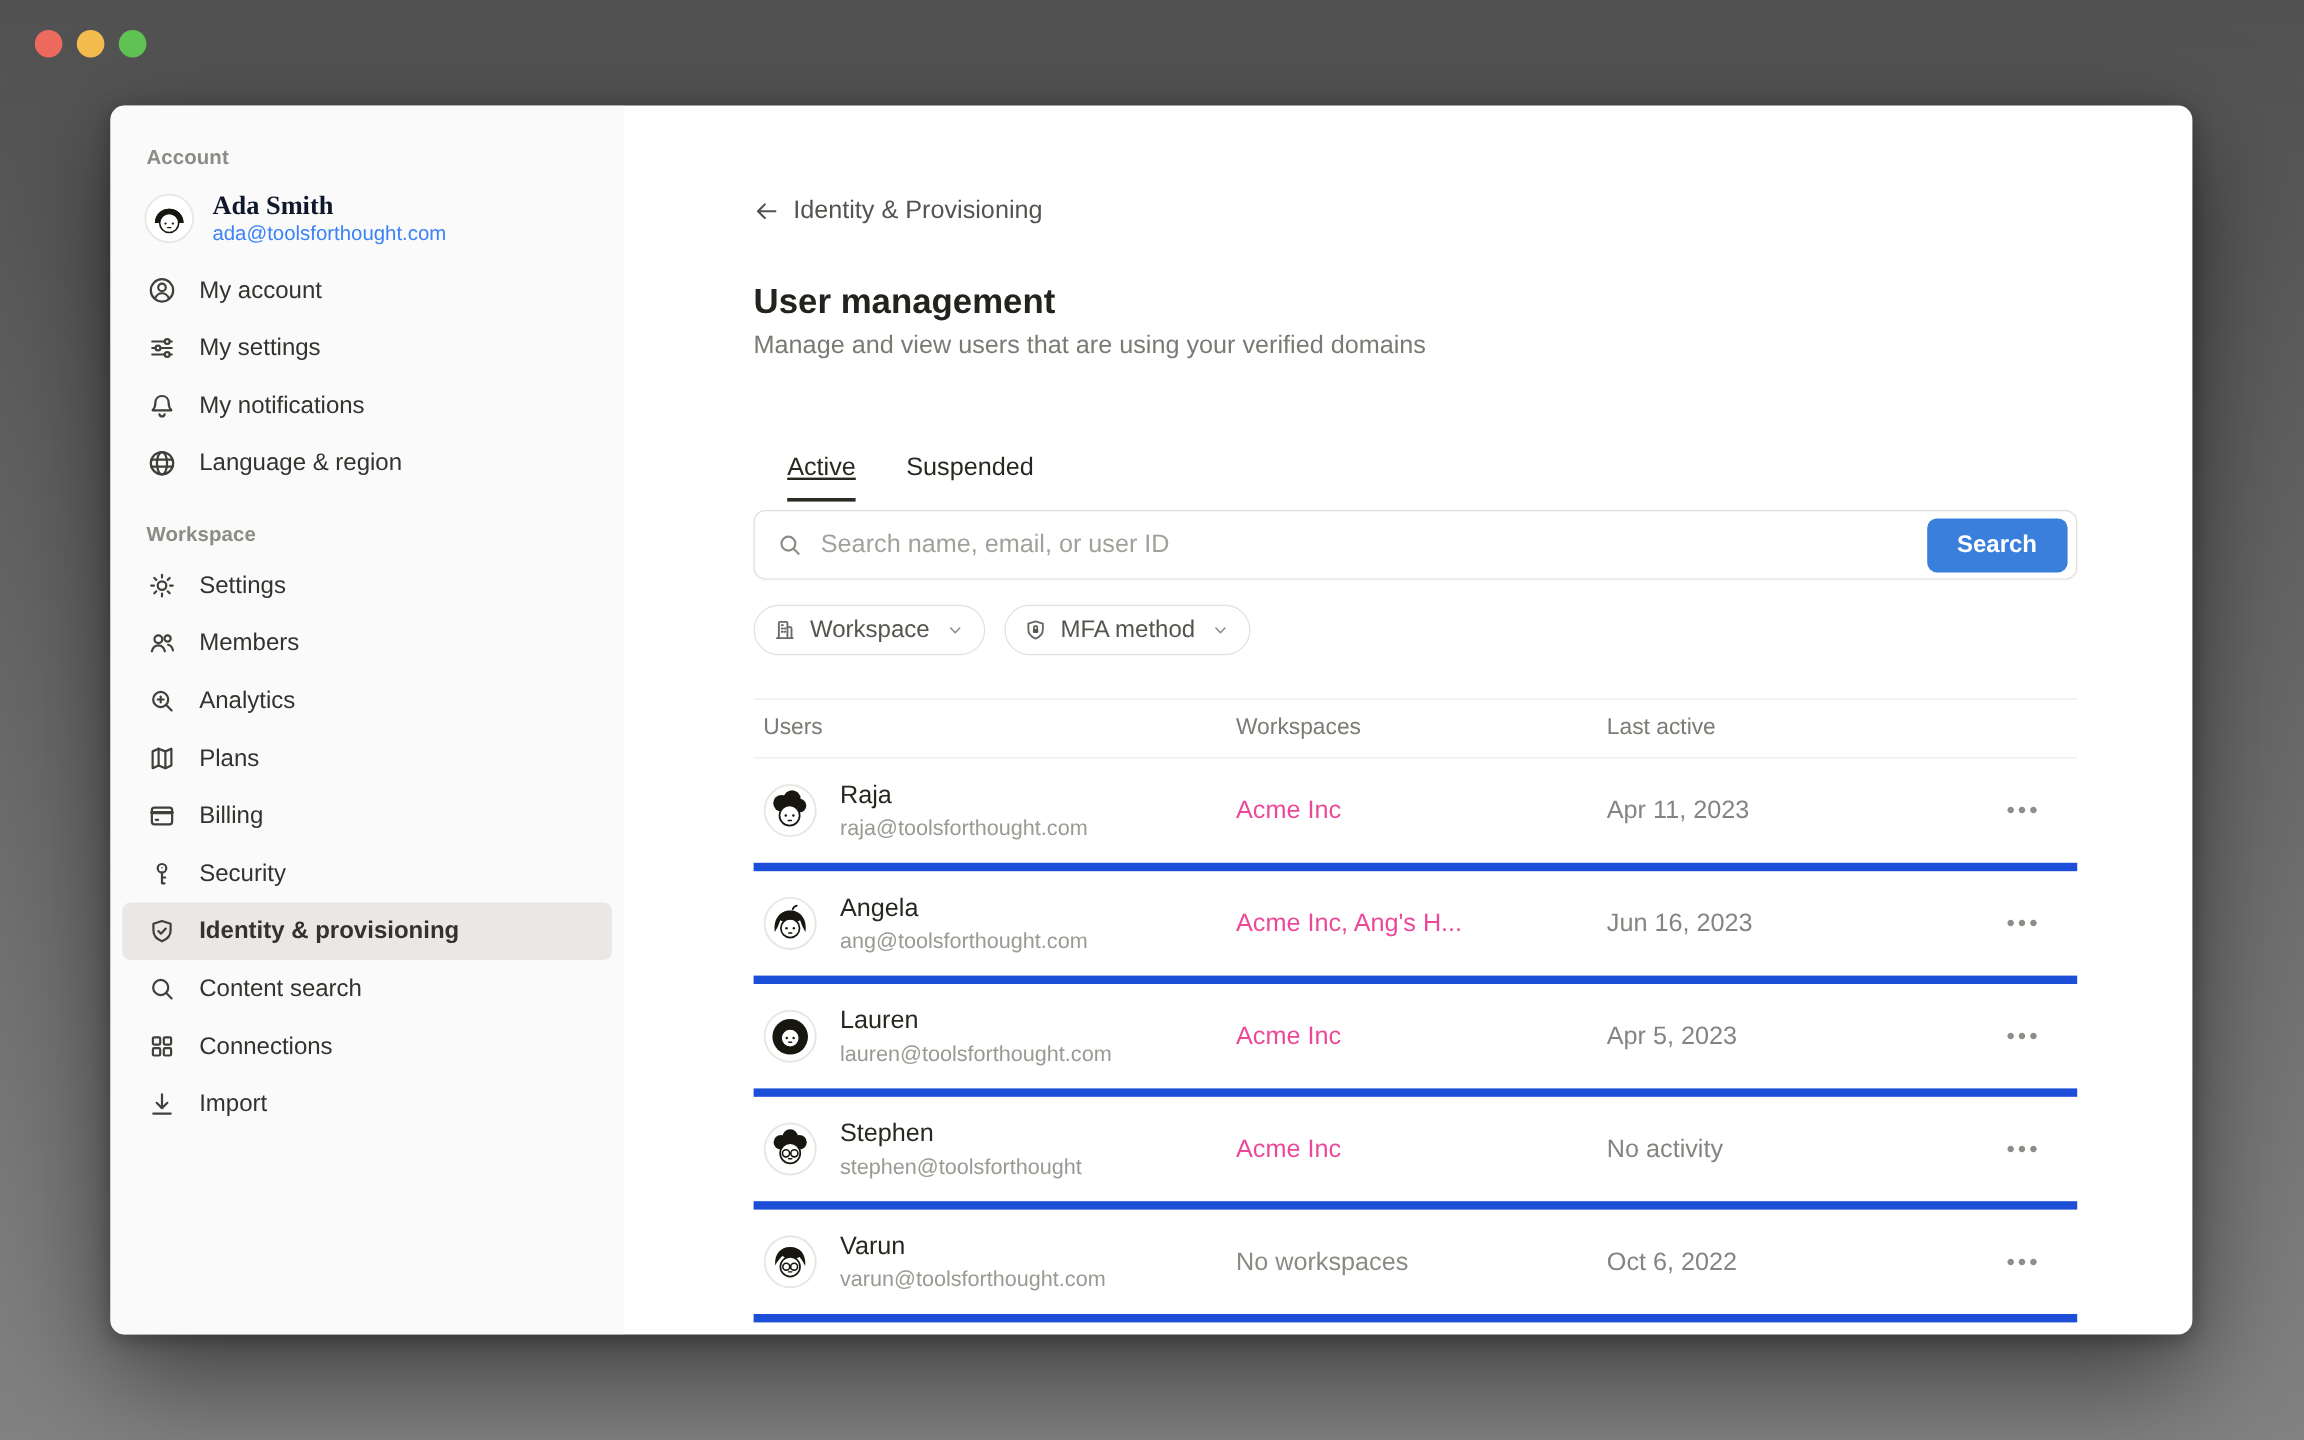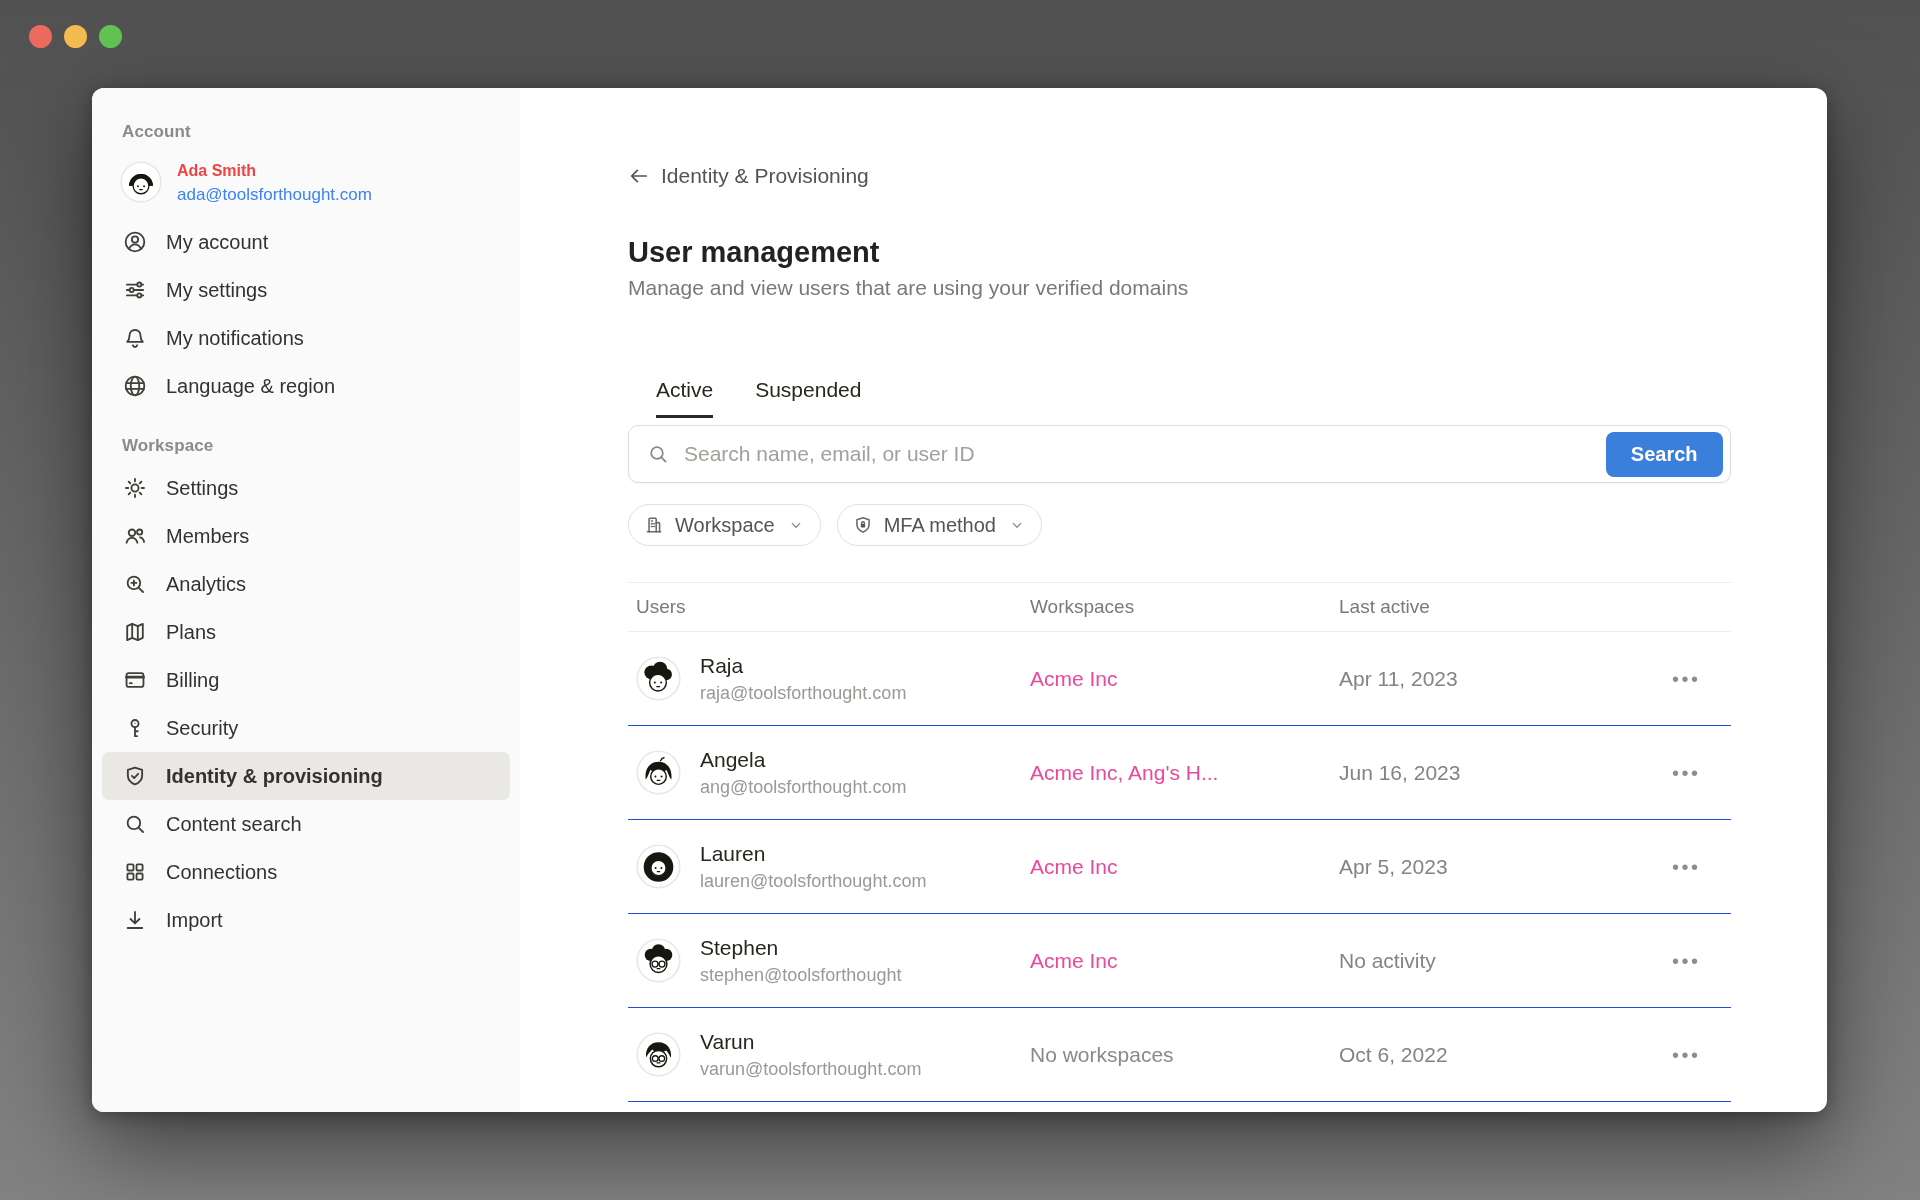--- a/index.html
+++ b/index.html
@@ -22,42 +22,42 @@
     position: absolute; left: 92px; top: 88px; width: 1735px; height: 1024px;
     background: #ffffff; border-radius: 12px; overflow: hidden; display: flex;
     box-shadow: 0 34px 90px rgba(0,0,0,.5), 0 4px 18px rgba(0,0,0,.3);
   }
 
   
   .sidebar { width: 428px; flex-shrink: 0; background: #fafafa; padding-top: 34px; }
   .section-label { padding-left: 30px; font-size: 17px; font-weight: 700; color: #8c8b86; letter-spacing: .1px; }
   .account-user { display: flex; align-items: center; gap: 15px; padding: 14px 20px 12px 28px; }
   .account-user .avatar-wrap { width: 42px; height: 42px; flex-shrink: 0; }
-  .acct-name { font-size: 16px; font-weight: 700; color: #ef4444; line-height: 26px; }
+  .acct-name { font-size: 22px; font-weight: 700; color: #0f172a; line-height: 26px; font-family: Liberation Serif, serif; }
   .acct-email { font-size: 17px; color: #3b82f6; line-height: 22px; }
   .nav-item {
     display: flex; align-items: center; gap: 18px; margin: 0 10px; padding: 11px 0 11px 20px;
     border-radius: 7px; font-size: 20px; color: #33322e; cursor: pointer; line-height: 26px;
   }
   .nav-item.selected { background: #e9e8e5; font-weight: 700; }
   .nav-icon { width: 26px; height: 26px; display: inline-flex; flex-shrink: 0; }
   .nav-icon svg, .chip-icon svg, .chev svg, .back-ic svg, .s-ic svg { width: 100%; height: 100%; display: block; }
   .ws-label { margin-top: 26px; margin-bottom: 8px; }
   .acct-label { margin-bottom: 2px; }
 
   
   .main { flex: 1; padding: 0 108px; }
   .back-link { margin-top: 76px; display: flex; align-items: center; gap: 11px; font-size: 21px; color: #55534f; cursor: pointer; }
   .back-ic { width: 22px; height: 22px; display: inline-flex; }
   .page-title { margin: 46px 0 0; font-size: 29px; font-weight: 700; color: #23221e; line-height: 36px; }
   .subtitle { margin-top: 4px; font-size: 21px; color: #7b7974; line-height: 28px; }
 
   .tabs { margin-top: 76px; display: flex; gap: 42px; padding-left: 28px; }
   .tab { font-size: 21px; color: #28271f; padding-bottom: 13px; border-bottom: 3px solid transparent; cursor: pointer; }
-  .tab.active { border-bottom-color: #2b2a24; }
+  .tab.active { border-bottom-color: #2b2a24; text-decoration: underline; }
 
   .search-row {
     margin-top: 7px; height: 58px; display: flex; align-items: center;
     border: 1px solid #deddda; border-radius: 10px; padding: 0 7px 0 17px; background: #fff;
     box-shadow: 0 1px 2px rgba(0,0,0,.03);
   }
   .s-ic { width: 24px; height: 24px; display: inline-flex; margin-right: 12px; }
   .search-input { flex: 1; border: none; outline: none; font-size: 21px; color: #33322e; font-family: inherit; background: transparent; }
   .search-input::placeholder { color: #a2a09b; }
   .search-btn {
@@ -75,21 +75,21 @@
   .chev { width: 18px; height: 18px; display: inline-flex; margin-left: 2px; }
 
   .table { margin-top: 36px; }
   .thead {
     display: grid; grid-template-columns: 394px 309px 333px 1fr; align-items: center;
     padding: 13px 8px; border-top: 1px solid #ececea; border-bottom: 1px solid #ececea;
     font-size: 19px; color: #7c7a75;
   }
   .trow {
     display: grid; grid-template-columns: 394px 309px 333px 1fr; align-items: center;
-    height: 94px; padding: 0 8px; border-bottom: 1px solid #1d4ed8;
+    height: 94px; padding: 0 8px; border-bottom: 7px solid #1d4ed8;
   }
   .user-cell { display: flex; align-items: center; gap: 19px; }
   .row-avatar { width: 45px; height: 45px; flex-shrink: 0; }
   .u-name { font-size: 21px; font-weight: 500; color: #28271f; line-height: 27px; }
   .u-email { font-size: 18px; color: #9b9994; line-height: 24px; margin-top: 2px; }
   .ws-cell { font-size: 21px; color: #ec4899; padding-right: 16px; }
   .ws-cell.muted { color: #8b8984; }
   .date-cell { font-size: 21px; color: #868younger480; }
   .date-cell { font-size: 21px; color: #868480; }
   .dots-cell { justify-self: end; padding-right: 22px; color: #8f8d88; font-size: 20px; letter-spacing: 2.5px; cursor: pointer; line-height: 20px; }

